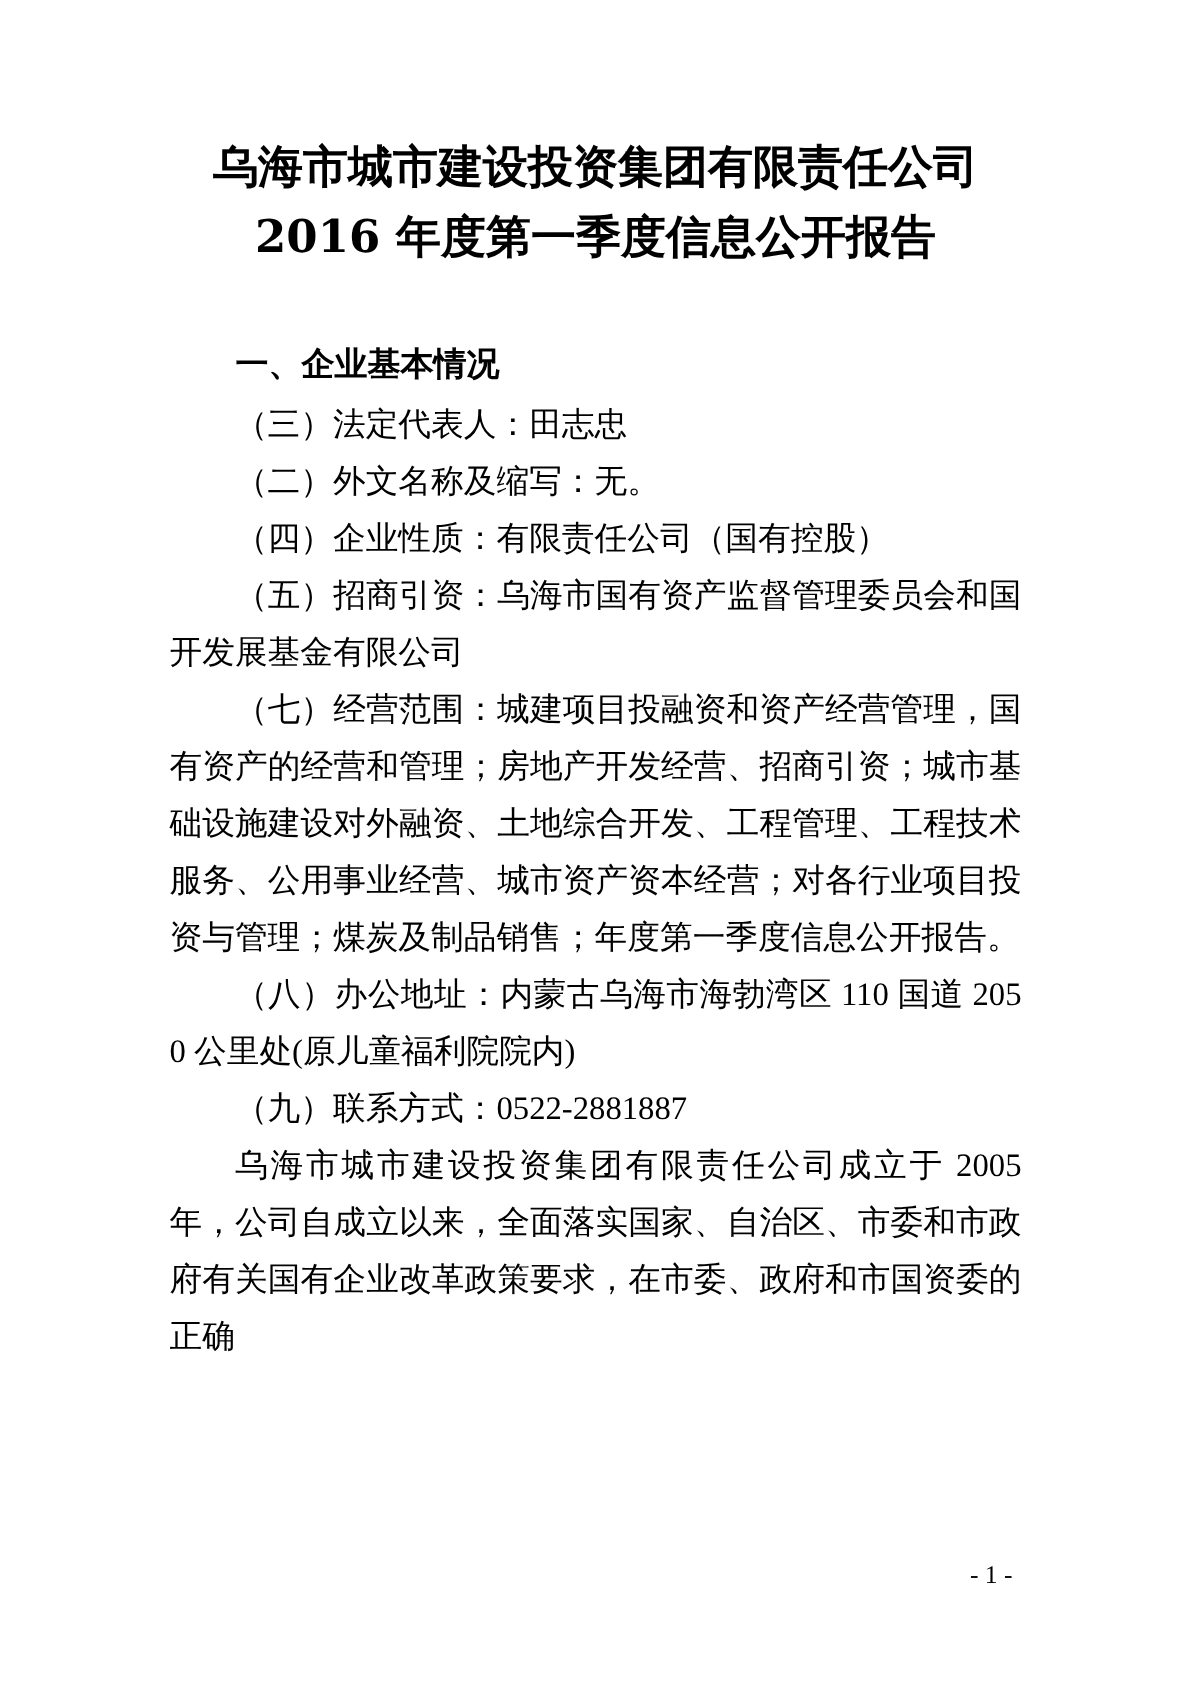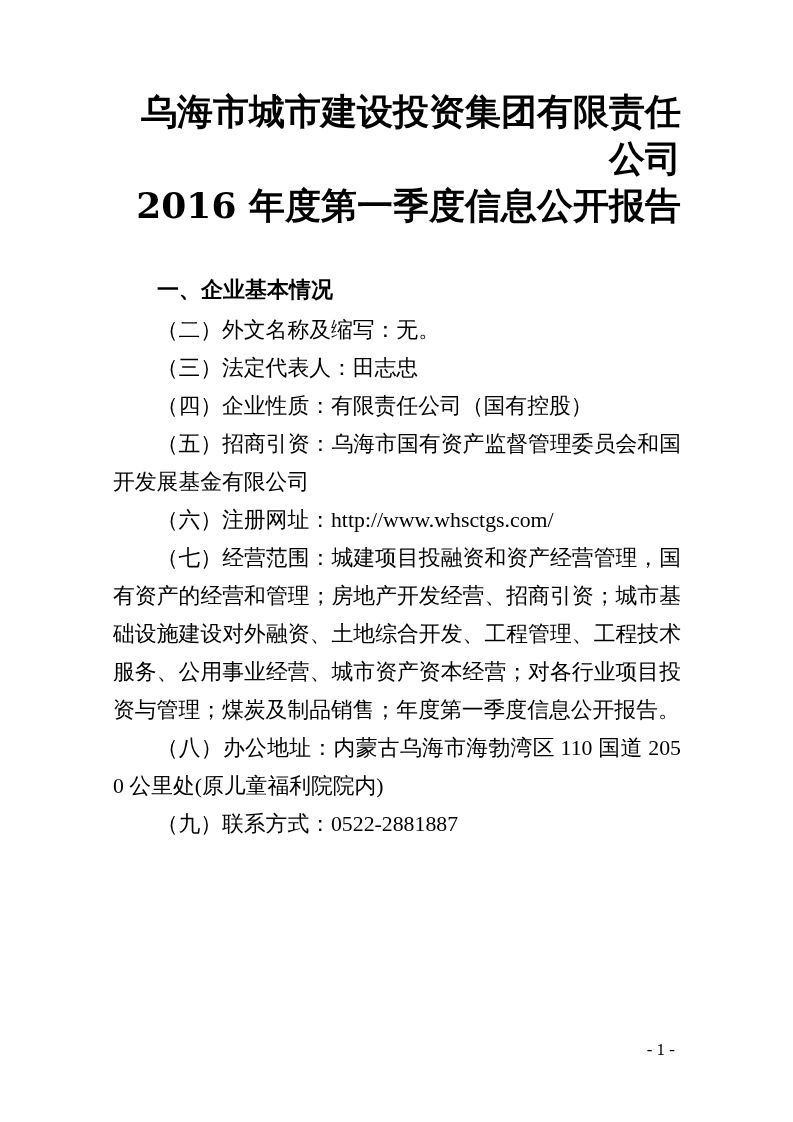--- a/index.html
+++ b/index.html
@@ -16,23 +16,23 @@
     font-family: "Liberation Serif", "DejaVu Serif", serif;
   }
   .page {
     position: absolute;
     left: 113px;
     top: 0;
     width: 568px;
   }
   .doc-title {
     margin: 88px 0 0 0;
-    text-align: right;
+    text-align: center;
     font-weight: bold;
-    font-size: 36px;
+    font-size: 30px;
     line-height: 47px;
     font-family: "DejaVu Serif", "Liberation Serif", serif;
   }
   .section-heading {
     margin: 44px 0 0 0;
     font-weight: bold;
     font-size: 22px;
     line-height: 38px;
     text-indent: 2em;
     font-family: Liberation Mono, monospace;
@@ -58,24 +58,24 @@
 
 <div class="page">
 
   <div class="doc-title">
     <div>乌海市城市建设投资集团有限责任公司</div>
     <div>2016 年度第一季度信息公开报告</div>
   </div>
 
   <div class="section-heading">一、企业基本情况</div>
 
+  <p class="body-para">（三）法定代表人：田志忠</p>
   <p class="body-para">（二）外文名称及缩写：无。</p>
-  <p class="body-para">（三）法定代表人：田志忠</p>
   <p class="body-para">（四）企业性质：有限责任公司（国有控股）</p>
   <p class="body-para">（五）招商引资：乌海市国有资产监督管理委员会和国开发展基金有限公司</p>
-  <p class="body-para">（六）注册网址：http://www.whsctgs.com/</p>
   <p class="body-para">（七）经营范围：城建项目投融资和资产经营管理，国有资产的经营和管理；房地产开发经营、招商引资；城市基础设施建设对外融资、土地综合开发、工程管理、工程技术服务、公用事业经营、城市资产资本经营；对各行业项目投资与管理；煤炭及制品销售；年度第一季度信息公开报告。</p>
   <p class="body-para">（八）办公地址：内蒙古乌海市海勃湾区 110 国道 2050 公里处(原儿童福利院院内)</p>
   <p class="body-para">（九）联系方式：0522-2881887</p>
+  <p class="body-para">乌海市城市建设投资集团有限责任公司成立于 2005 年，公司自成立以来，全面落实国家、自治区、市委和市政府有关国有企业改革政策要求，在市委、政府和市国资委的正确</p>
 
 </div>
 
 <div class="page-number">- 1 -</div>
 
 </body></html>

